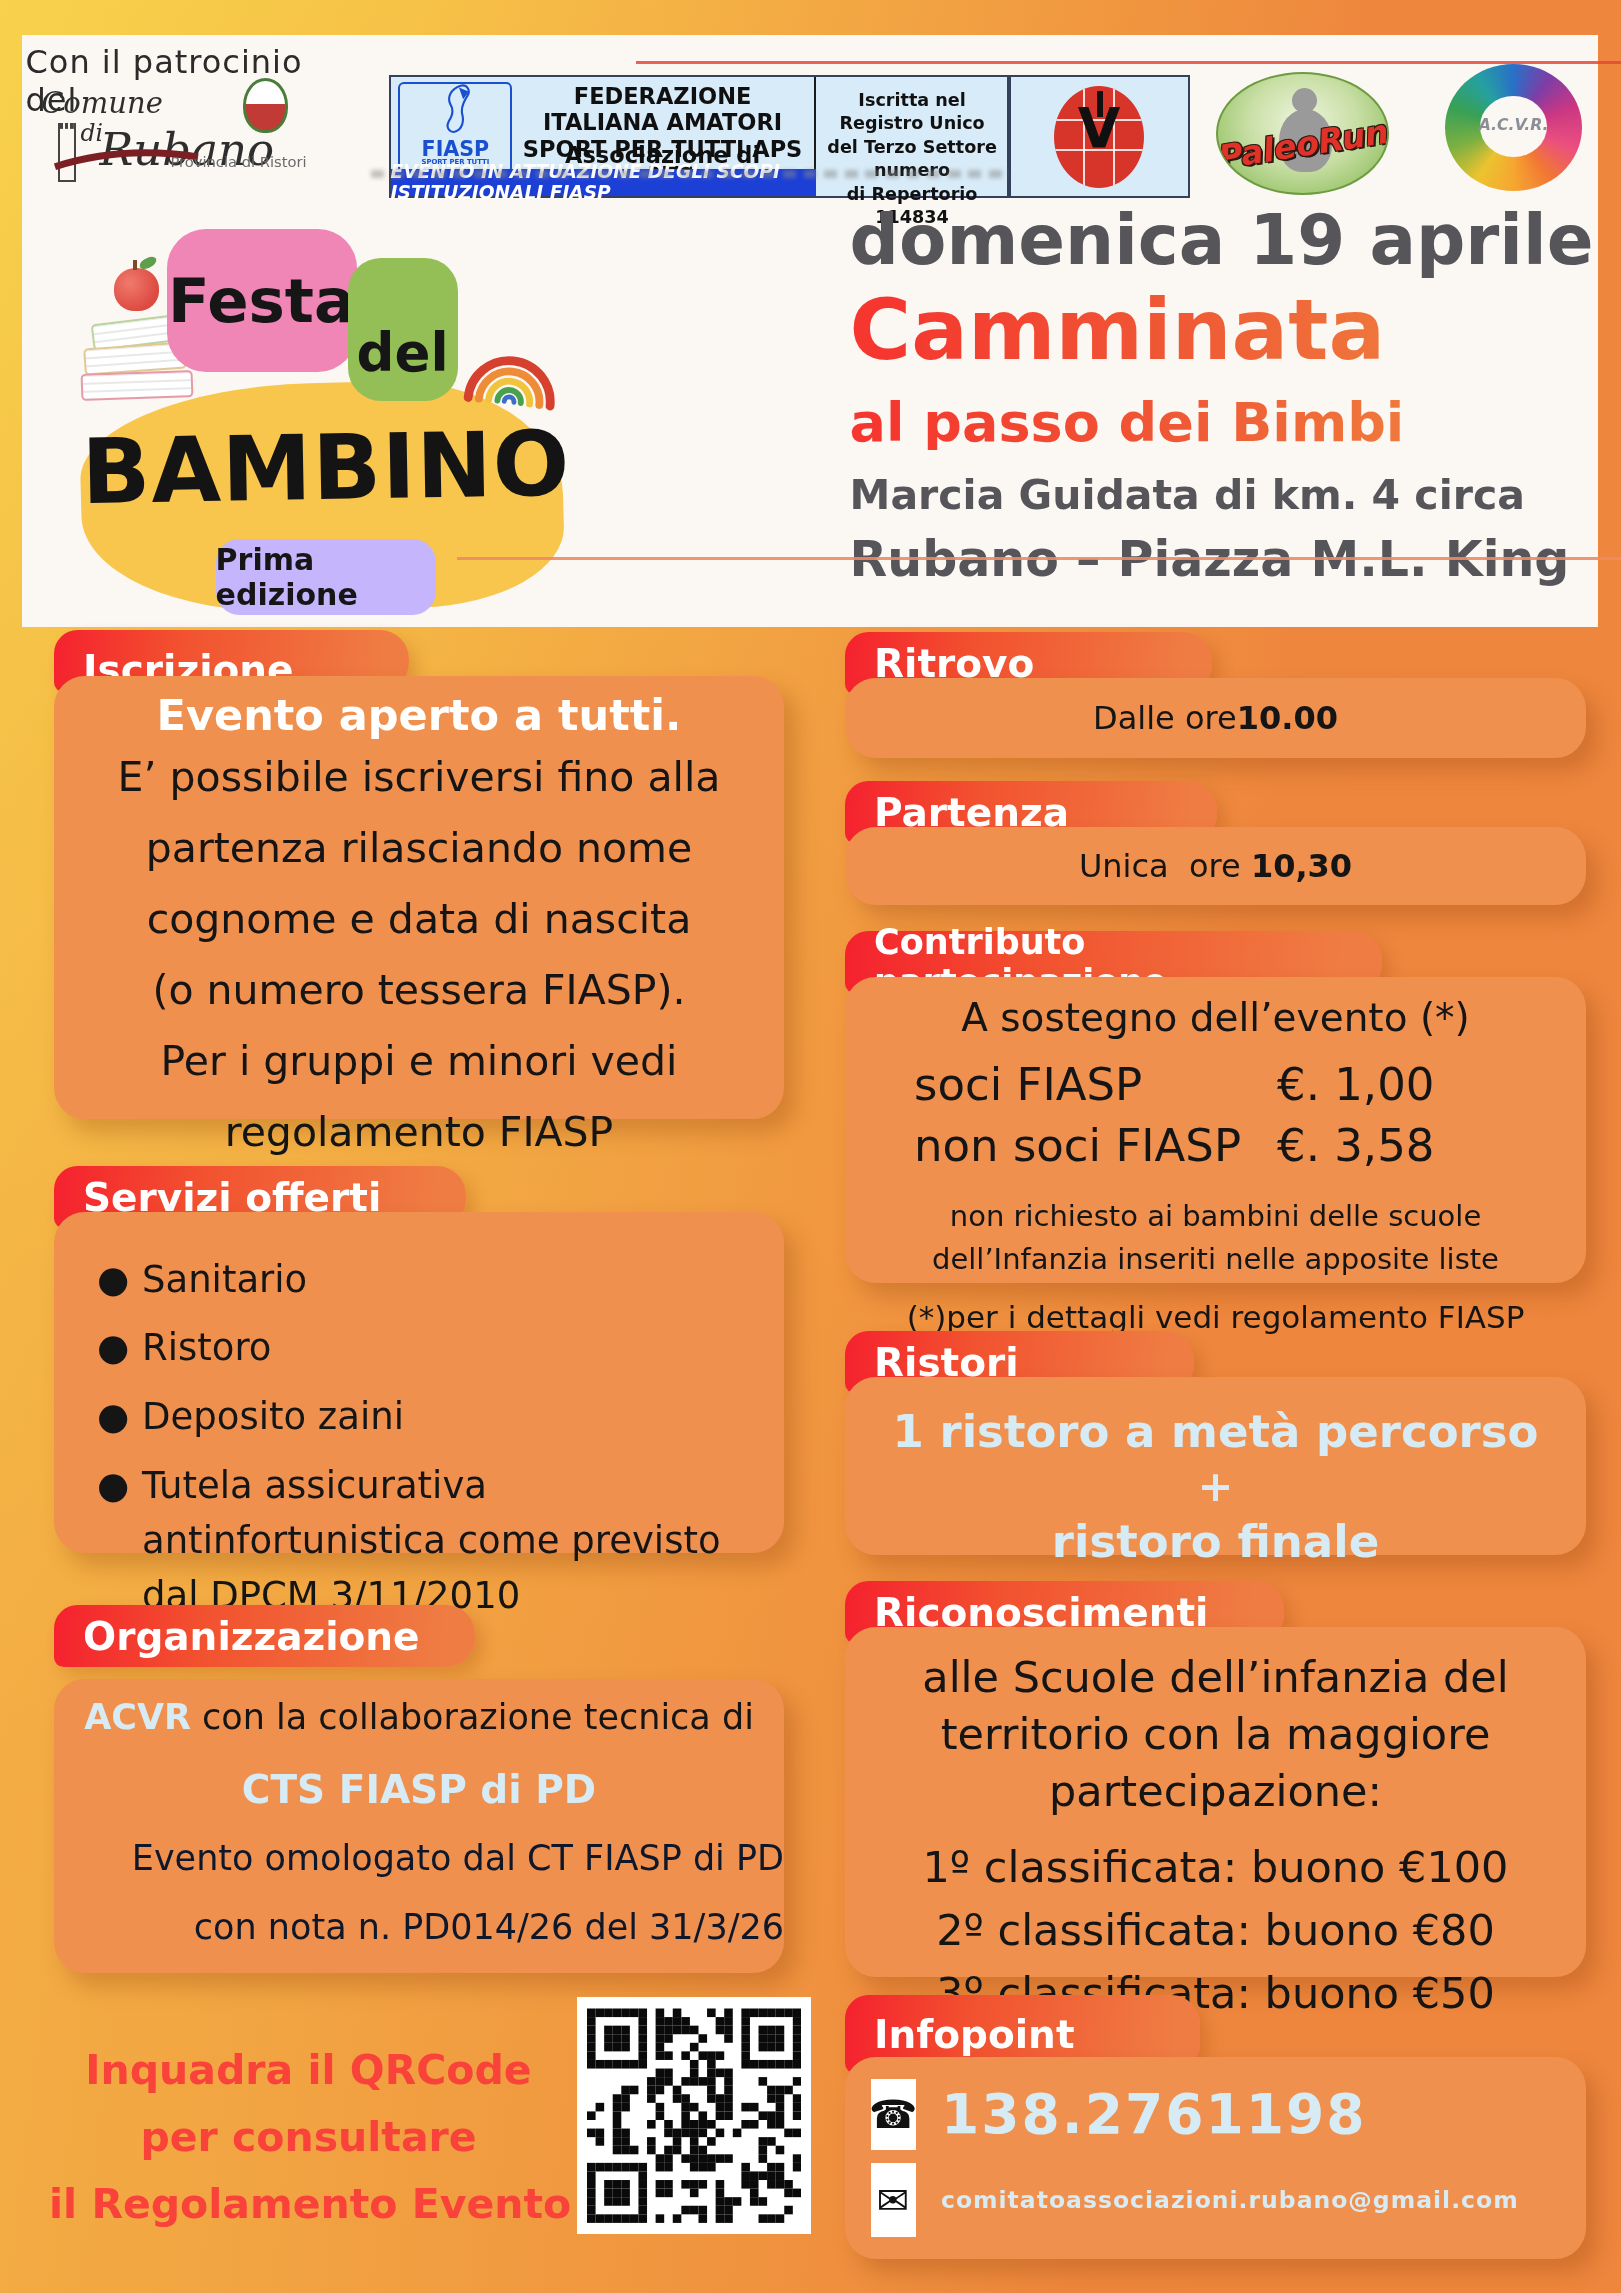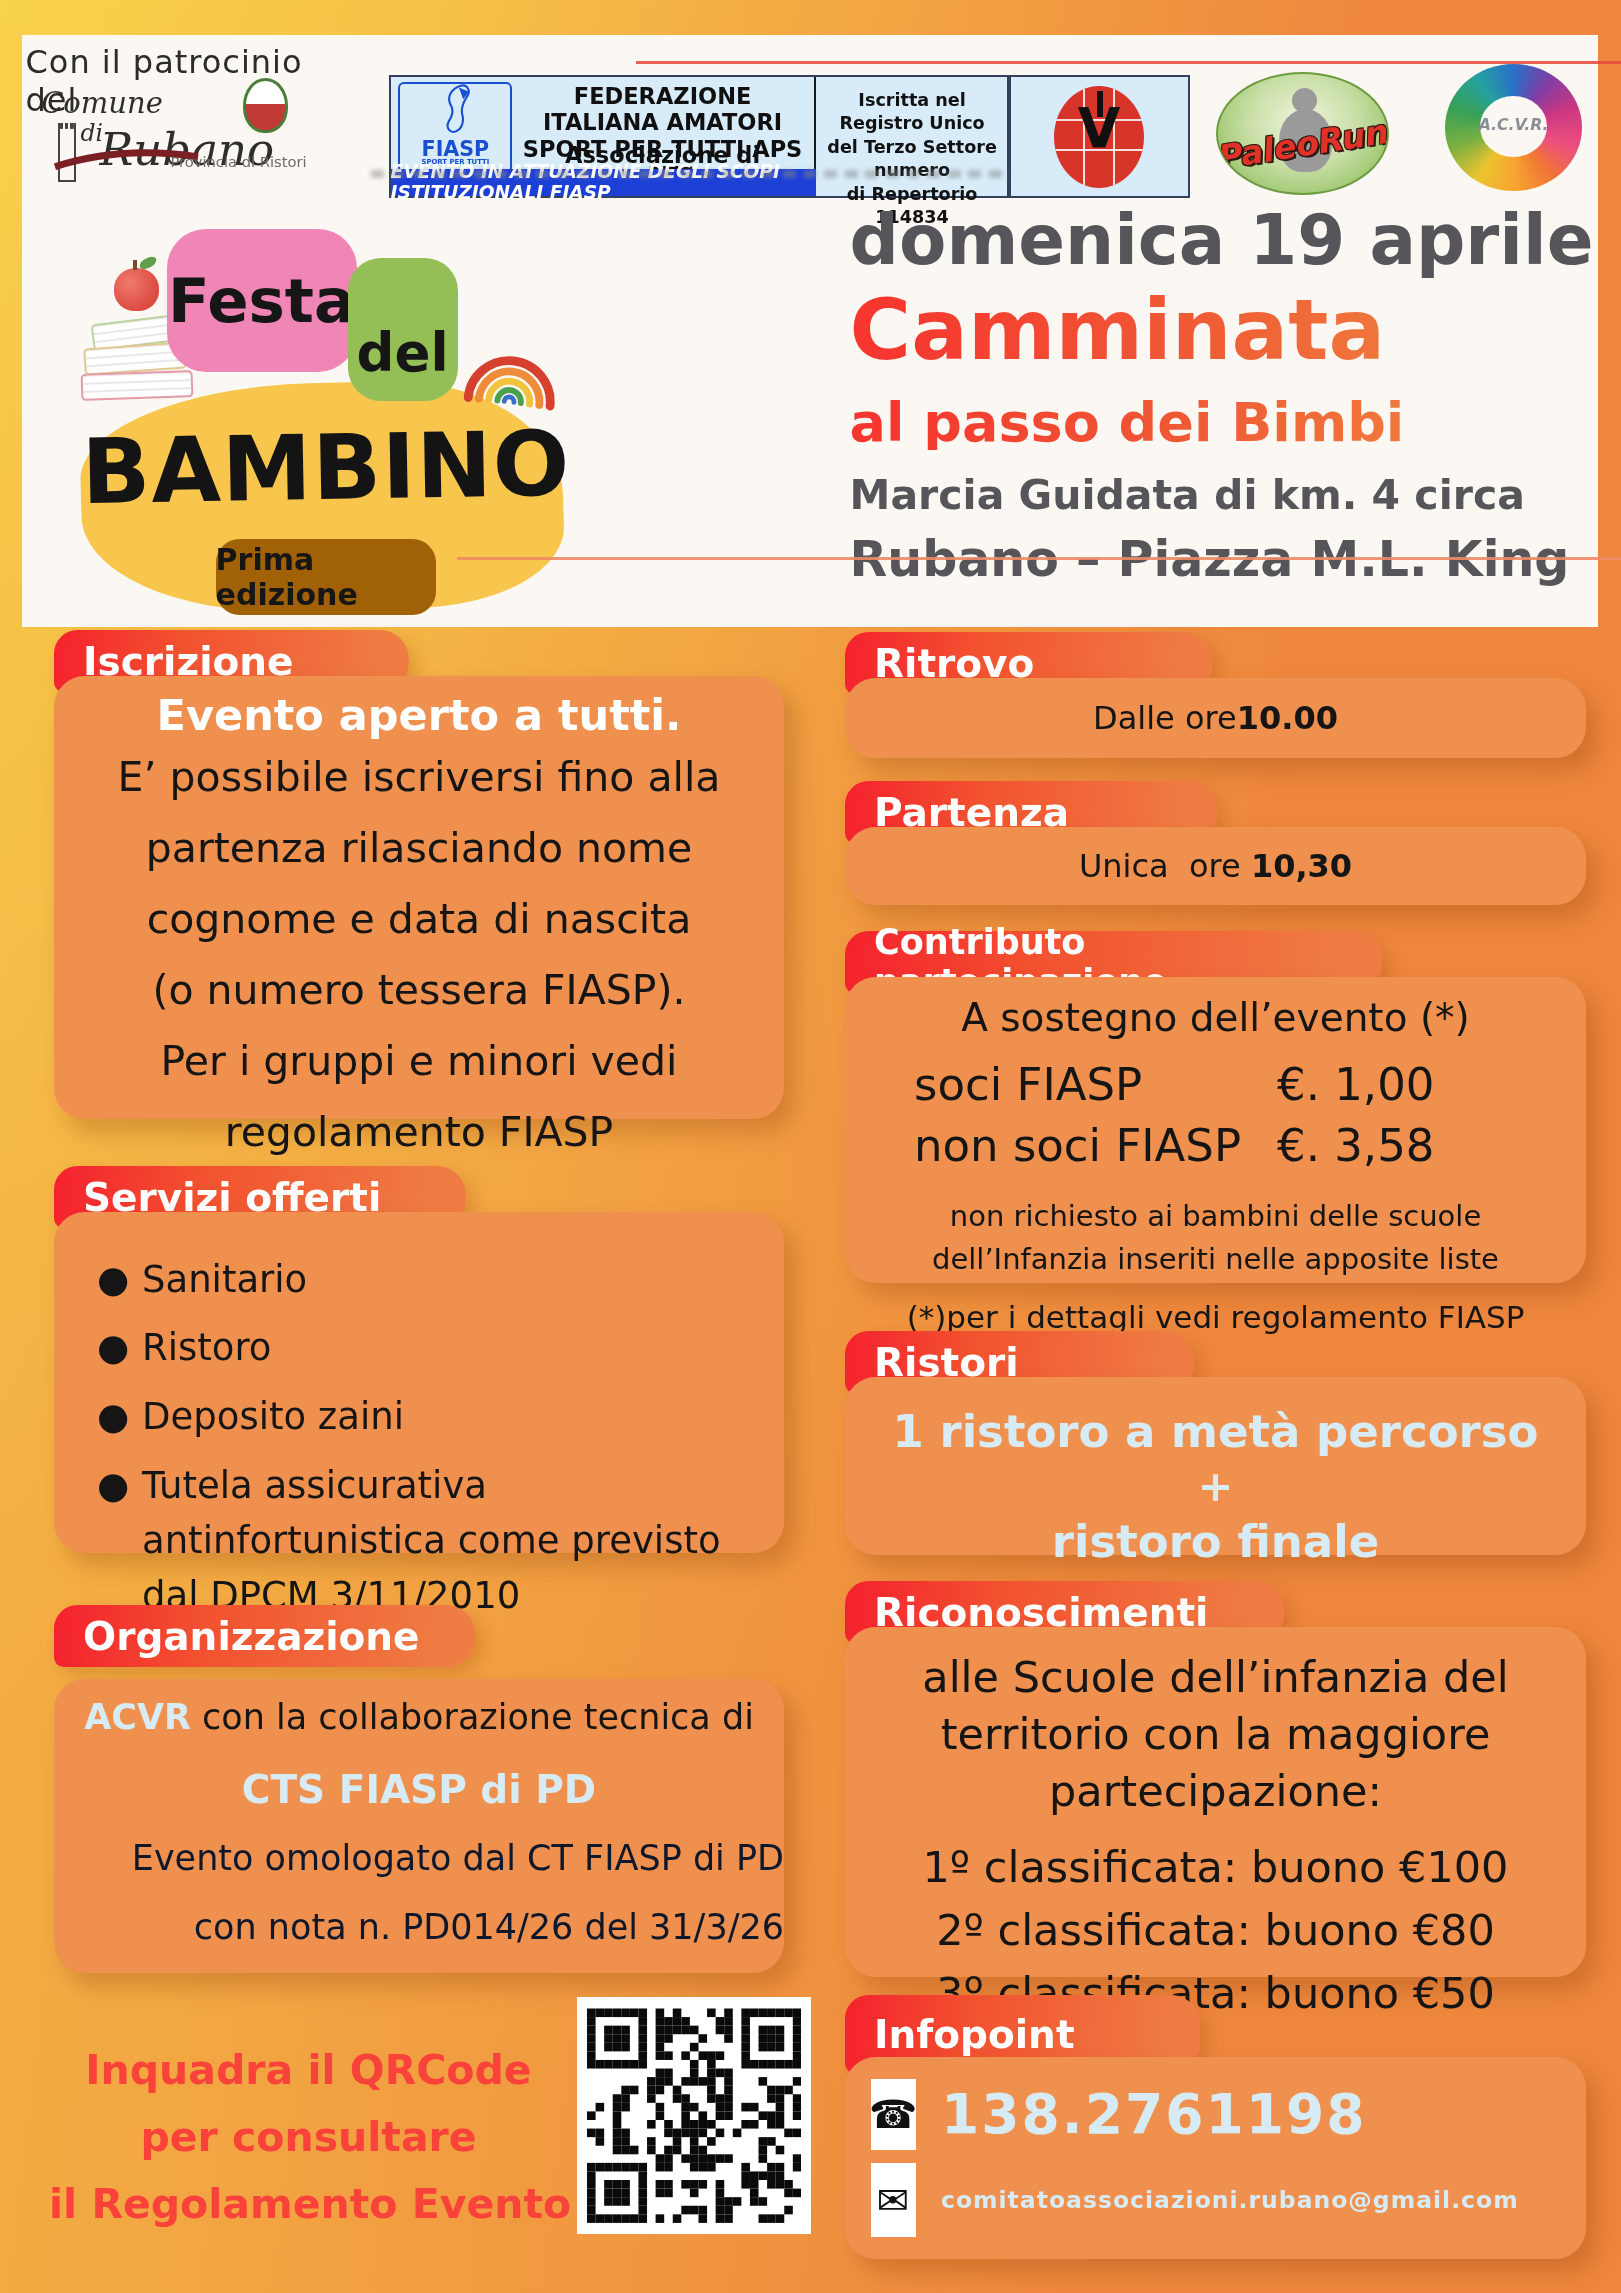--- a/index.html
+++ b/index.html
@@ -62,21 +62,21 @@
   .salmonline{background:#ee8a65;height:2.9px;opacity:.9;}
 
   
   #logoBlock{left:59px;top:194px;width:490px;height:392px;}
   .blob{position:absolute;left:0;top:154px;width:482px;height:227px;background:#f8c64d;
      border-radius:48% 36% 30% 42% / 40% 52% 34% 44%;transform:rotate(-1.5deg);}
   .tile{position:absolute;display:flex;align-items:center;justify-content:center;font-weight:bold;color:#161616;}
   #tileFesta{left:86px;top:0;width:190px;height:143px;background:#ef86b5;border-radius:39px;font-size:61px;}
   #tileDel{left:267px;top:29px;width:110px;height:143px;background:#94be56;border-radius:33px;font-size:53px;align-items:flex-end;padding-bottom:17.6px;box-sizing:border-box;}
   #bambino{position:absolute;left:0;top:186px;width:490px;text-align:center;font-weight:bold;font-size:90px;color:#141414;letter-spacing:1px;transform:rotate(-1deg);}
-  #tilePrima{left:135px;top:310px;width:220px;height:76px;background:#a16207;border-radius:23.5px;font-size:30px;}
+  #tilePrima{left:135px;top:310px;width:220px;height:76px;background:#c4b5fd;border-radius:23.5px;font-size:30px;}
   .apple{position:absolute;left:33px;top:39px;width:45px;height:43px;background:radial-gradient(circle at 35% 35%,#f07a6d,#dd4a41 70%);border-radius:48% 48% 46% 46%;}
   .apple .leaf{position:absolute;left:25.5px;top:-9.8px;width:17.6px;height:9.8px;background:#5f9e4a;border-radius:60% 40% 60% 40%;transform:rotate(-20deg);}
   .apple .stem{position:absolute;left:19.6px;top:-7.8px;width:3.9px;height:9.8px;background:#7a4a2a;}
   .book{position:absolute;height:27.4px;background:#fff;border:2px solid #ccc;border-radius:4.9px;box-sizing:border-box;
      background-image:repeating-linear-gradient(0deg,transparent 0 5.9px,#e8e8e8 5.9px 7.8px);}
   .rainbow{position:absolute;left:384px;top:71px;width:98px;height:110px;transform:rotate(6deg);}
 
   
   #eventBlock{left:828px;top:169px;width:750px;text-align:left;color:#56565a;}
   .ev-date{font-weight:bold;font-size:69px;line-height:1.05;}
@@ -237,21 +237,21 @@
       <div class="ev-t2 grad">al passo dei Bimbi</div>
       <div class="ev-sub">Marcia Guidata di km. 4 circa</div>
       <div class="ev-loc">Rubano – Piazza M.L. King</div>
     </div>
   </div>
 
   <div class="abs redline" style="left:636px;top:61px;width:985px;"></div>
   <div class="abs salmonline" style="left:457px;top:557px;width:1164px;"></div>
 
   <div class="sec" style="left:54px;top:630px;width:730px;">
-    <div class="tab" style="width:355px;">
+    <div class="tab" style="width:355px;align-items:flex-end;">
         <span>Iscrizione</span>
       </div>
     <div class="box" style="height:443px;">
       <div class="isc-high">Evento aperto a tutti.</div>
       <div style="margin-top:2px;">
         <div class="isc-line">E’ possibile iscriversi fino alla</div>
         <div class="isc-line">partenza rilasciando nome</div>
         <div class="isc-line">cognome e data di nascita</div>
         <div class="isc-line">(o numero tessera FIASP).</div>
         <div class="isc-line">Per i gruppi  e minori vedi</div>

